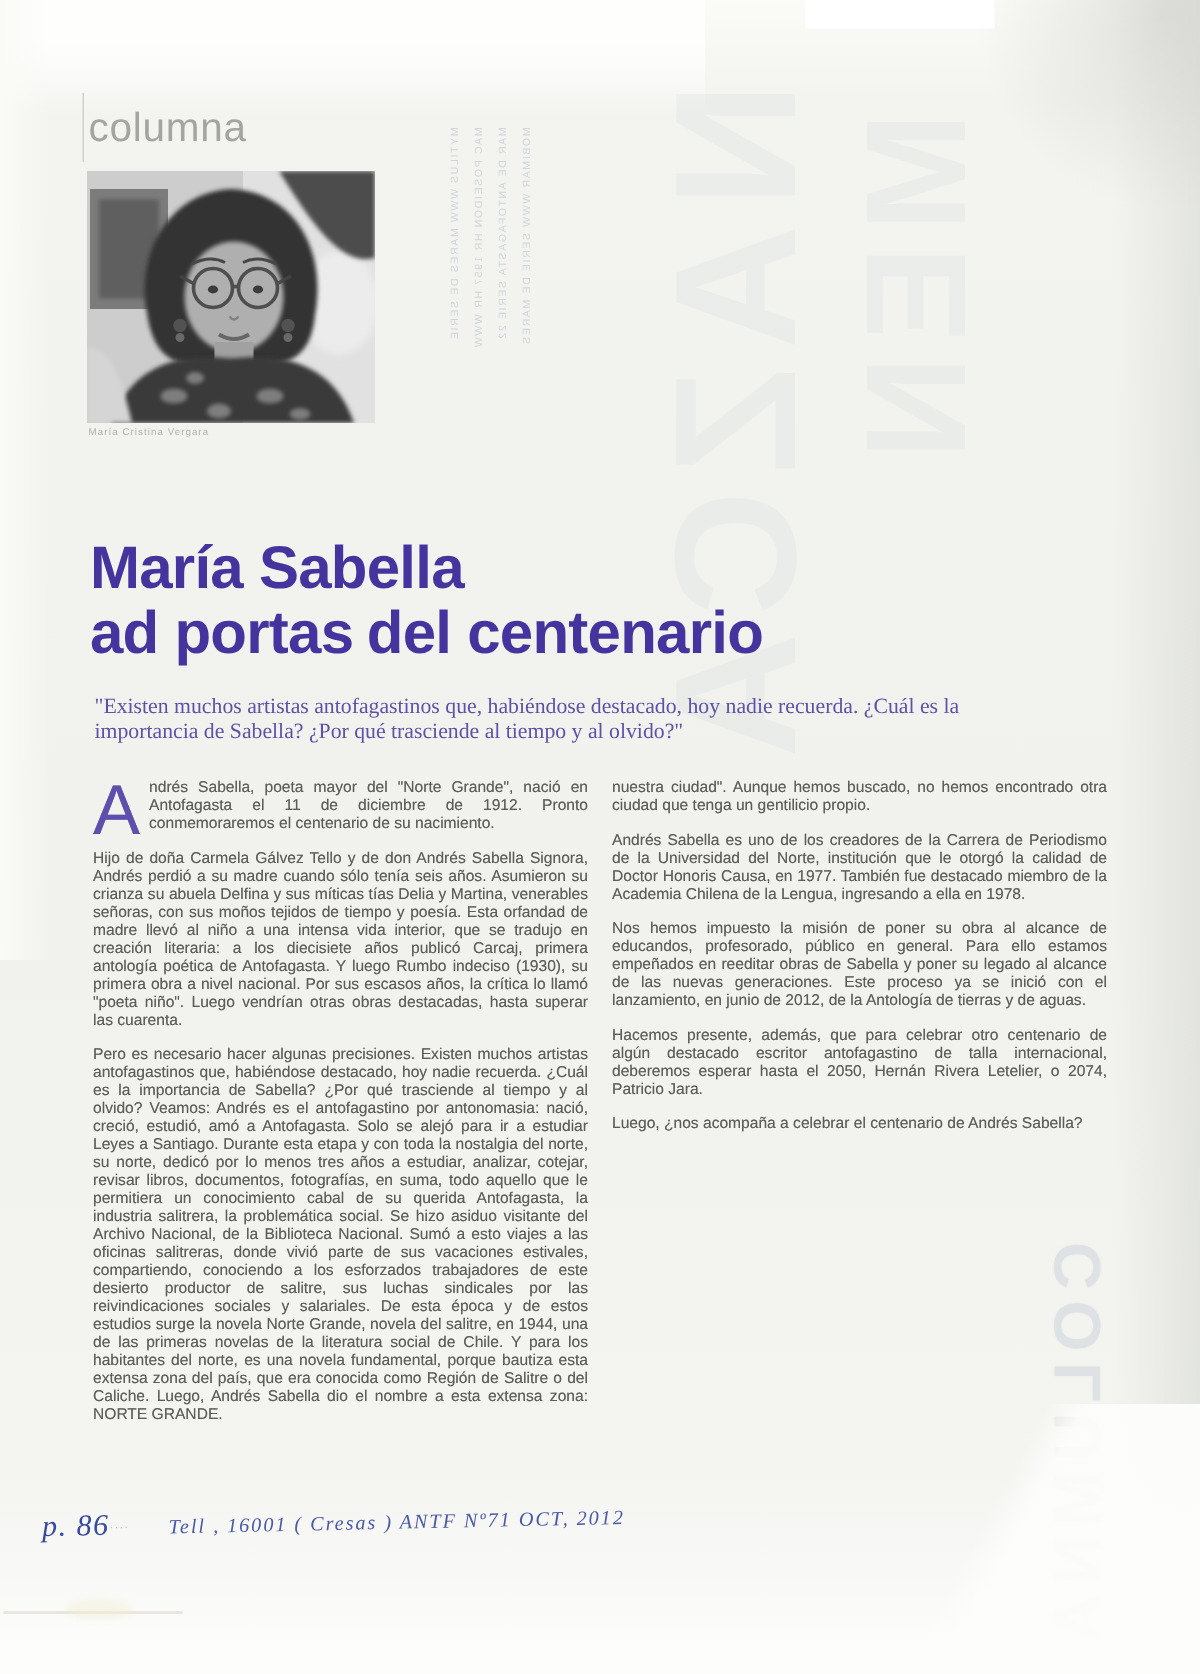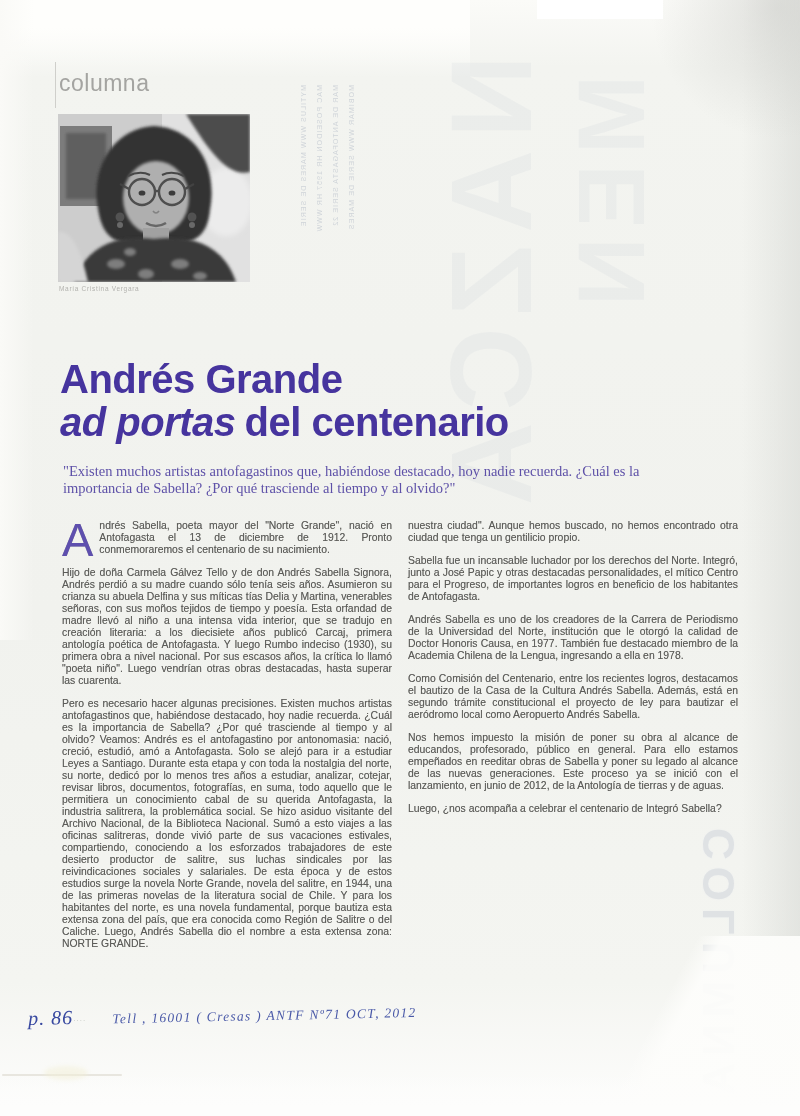--- a/index.html
+++ b/index.html
@@ -24,30 +24,30 @@
   
   .vert{writing-mode:vertical-rl;}
   .mirror{transform:scaleX(-1);}
   .ghost-micro-wrap{left:300px;top:85px;height:262px;display:flex;gap:9px;}
   .ghost-micro{font-size:7px;letter-spacing:1.1px;color:#97a2b5;opacity:.38;white-space:nowrap;}
   .ghost-large1{left:425px;top:55px;font-size:115px;font-weight:bold;color:#8e9cb4;opacity:.07;letter-spacing:12px;}
   .ghost-large2{left:557px;top:75px;font-size:95px;font-weight:bold;color:#8e9cb4;opacity:.07;letter-spacing:10px;}
   .ghost-edge{left:694px;top:828px;font-size:44px;font-weight:bold;color:#dfe2e4;letter-spacing:7px;text-shadow:0 0 2px #eceeef;}
 
   
-  .columna-label{position:absolute;left:59px;top:70px;font-size:23px;color:#a4a4a1;letter-spacing:.5px;}
+  .columna-label{position:absolute;left:59px;top:70px;font-size:27px;color:#a4a4a1;letter-spacing:.5px;}
 
   
   .photo{position:absolute;left:58px;top:114px;width:192px;height:168px;overflow:hidden;filter:saturate(0) contrast(.98);}
   .photo svg{display:block;}
   .photo-caption{position:absolute;left:59px;top:285px;font-size:6.5px;color:#b2b2ae;letter-spacing:.7px;}
 
   
   .title{position:absolute;left:60px;top:358px;font-size:40px;line-height:43px;font-weight:bold;color:#46349e;letter-spacing:-.5px;}
-  .title .it{font-style:italic;}
+  .title .it{}
   .title .reg{margin-left:9px;}
   .lede{position:absolute;left:63px;top:463px;width:612px;font-family:"Liberation Serif", serif;font-size:14.5px;line-height:16.5px;color:#5e51a8;}
 
   
   .columns{position:absolute;left:62px;top:520px;width:676px;display:flex;gap:16px;}
   .col{width:330px;font-size:10.4px;line-height:12px;color:#5c5c59;text-align:justify;text-shadow:0 0 .3px rgba(92,92,89,.55);}
   .col p{margin:0 0 11px 0;}
   .dropcap{float:left;font-size:47px;line-height:34px;color:#5e4fae;margin:3px 6px 0 0;font-weight:400;}
 
   
@@ -123,39 +123,38 @@
         <ellipse cx="122" cy="150" rx="9" ry="5"></ellipse>
           <ellipse cx="72" cy="138" rx="6" ry="4"></ellipse>
         <ellipse cx="142" cy="162" rx="7" ry="4"></ellipse>
       </g>
       <path d="M0,168 L0,118 C12,116 22,132 30,168 Z" fill="#d7d7d2" filter="url(#soft)"></path>
     </svg>
   </div>
   <div class="photo-caption">María Cristina Vergara</div>
 
   <h1 class="title" style="margin:0">
-    <span>Andrés Grande</span><br>
+    <span>María Sabella</span><br>
     <span class="it">ad portas</span><span class="reg">del centenario</span>
   </h1>
 
   <div class="lede">"Existen muchos artistas antofagastinos que, habiéndose destacado, hoy nadie recuerda. ¿Cuál es la importancia de Sabella? ¿Por qué trasciende al tiempo y al olvido?"</div>
 
   <div class="columns">
     <div class="col">
-      <p><span class="dropcap">A</span><span>ndrés Sabella, poeta mayor del "Norte Grande", nació en Antofagasta el 13 de diciembre de 1912. Pronto conmemoraremos el centenario de su nacimiento.</span></p>
+      <p><span class="dropcap">A</span><span>ndrés Sabella, poeta mayor del "Norte Grande", nació en Antofagasta el 11 de diciembre de 1912. Pronto conmemoraremos el centenario de su nacimiento.</span></p>
       <p>Hijo de doña Carmela Gálvez Tello y de don Andrés Sabella Signora, Andrés perdió a su madre cuando sólo tenía seis años. Asumieron su crianza su abuela Delfina y sus míticas tías Delia y Martina, venerables señoras, con sus moños tejidos de tiempo y poesía. Esta orfandad de madre llevó al niño a una intensa vida interior, que se tradujo en creación literaria: a los diecisiete años publicó Carcaj, primera antología poética de Antofagasta. Y luego Rumbo indeciso (1930), su primera obra a nivel nacional. Por sus escasos años, la crítica lo llamó "poeta niño". Luego vendrían otras obras destacadas, hasta superar las cuarenta.</p>
       <p>Pero es necesario hacer algunas precisiones. Existen muchos artistas antofagastinos que, habiéndose destacado, hoy nadie recuerda. ¿Cuál es la importancia de Sabella? ¿Por qué trasciende al tiempo y al olvido? Veamos: Andrés es el antofagastino por antonomasia: nació, creció, estudió, amó a Antofagasta. Solo se alejó para ir a estudiar Leyes a Santiago. Durante esta etapa y con toda la nostalgia del norte, su norte, dedicó por lo menos tres años a estudiar, analizar, cotejar, revisar libros, documentos, fotografías, en suma, todo aquello que le permitiera un conocimiento cabal de su querida Antofagasta, la industria salitrera, la problemática social. Se hizo asiduo visitante del Archivo Nacional, de la Biblioteca Nacional. Sumó a esto viajes a las oficinas salitreras, donde vivió parte de sus vacaciones estivales, compartiendo, conociendo a los esforzados trabajadores de este desierto productor de salitre, sus luchas sindicales por las reivindicaciones sociales y salariales. De esta época y de estos estudios surge la novela Norte Grande, novela del salitre, en 1944, una de las primeras novelas de la literatura social de Chile. Y para los habitantes del norte, es una novela fundamental, porque bautiza esta extensa zona del país, que era conocida como Región de Salitre o del Caliche. Luego, Andrés Sabella dio el nombre a esta extensa zona: NORTE GRANDE.</p>
     </div>
     <div class="col">
       <p>nuestra ciudad". Aunque hemos buscado, no hemos encontrado otra ciudad que tenga un gentilicio propio.</p>
-      <p>Sabella fue un incansable luchador por los derechos del Norte. Integró, junto a José Papic y otras destacadas personalidades, el mítico Centro para el Progreso, de importantes logros en beneficio de los habitantes de Antofagasta.</p>
       <p>Andrés Sabella es uno de los creadores de la Carrera de Periodismo de la Universidad del Norte, institución que le otorgó la calidad de Doctor Honoris Causa, en 1977. También fue destacado miembro de la Academia Chilena de la Lengua, ingresando a ella en 1978.</p>
-      <p>Como Comisión del Centenario, entre los recientes logros, destacamos el bautizo de la Casa de la Cultura Andrés Sabella. Además, está en segundo trámite constitucional el proyecto de ley para bautizar el aeródromo local como Aeropuerto Andrés Sabella.</p>
       <p>Nos hemos impuesto la misión de poner su obra al alcance de educandos, profesorado, público en general. Para ello estamos empeñados en reeditar obras de Sabella y poner su legado al alcance de las nuevas generaciones. Este proceso ya se inició con el lanzamiento, en junio de 2012, de la Antología de tierras y de aguas.</p>
-      <p>Luego, ¿nos acompaña a celebrar el centenario de Integró Sabella?</p>
+      <p>Hacemos presente, además, que para celebrar otro centenario de algún destacado escritor antofagastino de talla internacional, deberemos esperar hasta el 2050, Hernán Rivera Letelier, o 2074, Patricio Jara.</p>
+      <p>Luego, ¿nos acompaña a celebrar el centenario de Andrés Sabella?</p>
     </div>
   </div>
 
   <div class="handwriting">
     <span class="hw-page">p. 86</span><span class="hw-dots">····</span><span class="hw-note">Tell , 16001 ( Cresas ) ANTF Nº71 OCT, 2012</span>
   </div>
 
   <div class="layer corner-fold"></div>
   <div class="layer bottom-fade"></div>
   <div class="layer smudge-dash"></div>

